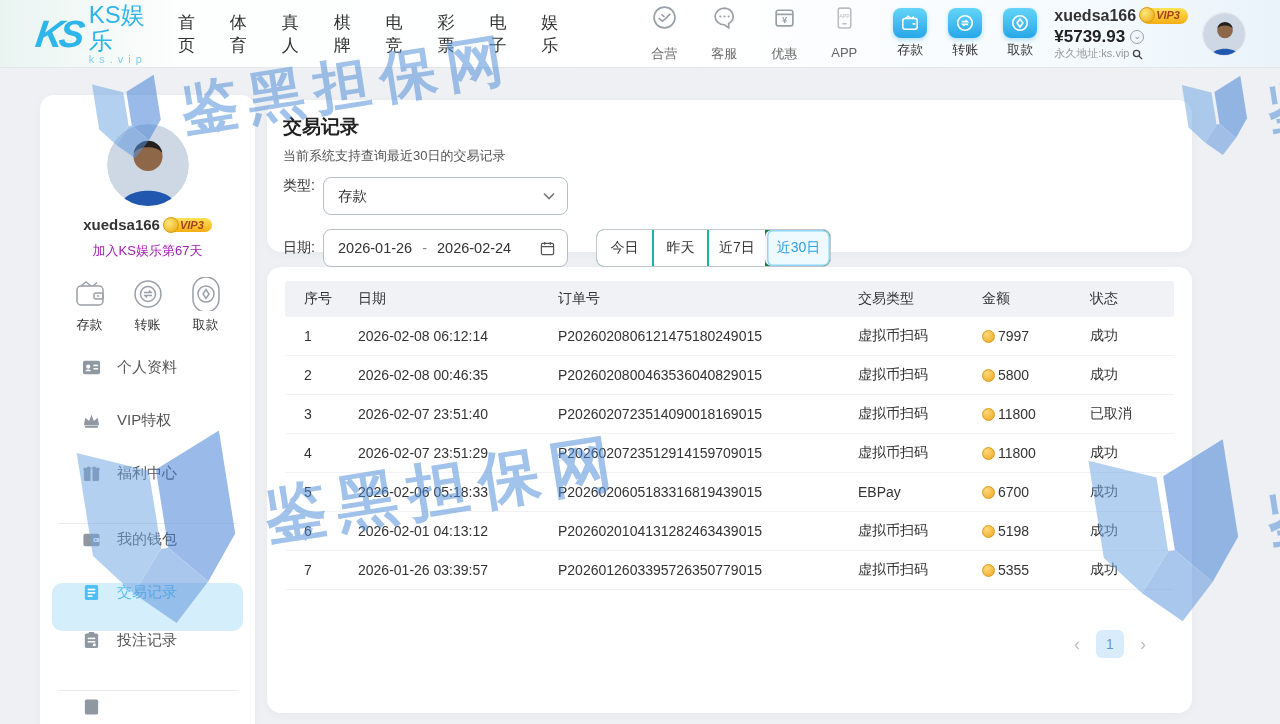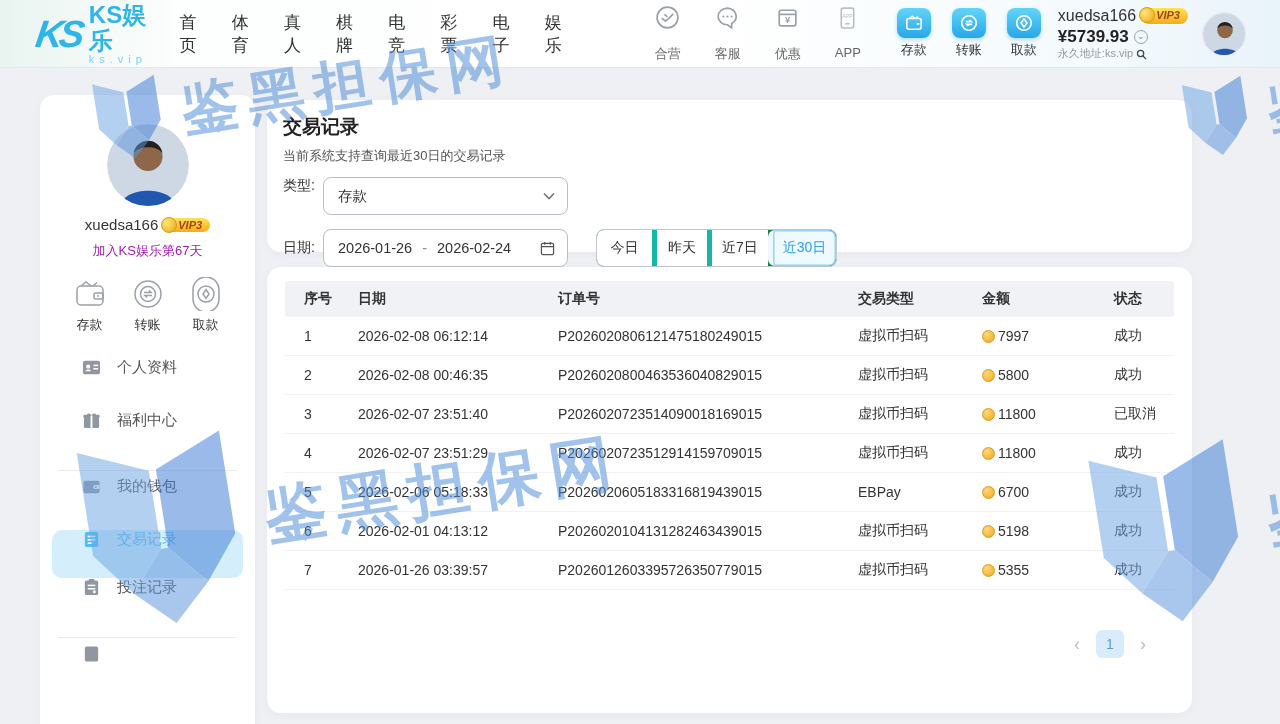--- a/index.html
+++ b/index.html
@@ -7,35 +7,35 @@
   body { font-family:"Liberation Sans","DejaVu Sans",sans-serif; background:#eef0f3; color:#333; }
   #app { position:relative; width:1280px; height:724px; }
 
   
   .topbar { position:absolute; left:0; top:0; width:1280px; height:68px;
     background:linear-gradient(90deg,#e9f4f1 0%,#fdfefe 14%,#ffffff 55%,#f4fafd 86%,#e9f3fa 100%);
     border-bottom:1px solid #e2e7ec; display:flex; align-items:center; z-index:10; }
   .logo { display:flex; align-items:center; margin-left:36px; cursor:pointer; }
   .logo-mark { font-style:italic; font-weight:900; font-size:38px; color:#2eb6ea; transform:skewX(-8deg); letter-spacing:-4px; line-height:1; }
   .logo-texts { margin-left:8px; display:flex; flex-direction:column; }
-  .logo-name { color:#2eb6ea; font-weight:700; font-size:24px; line-height:1.05; }
+  .logo-name { color:#2eb6ea; font-weight:400; font-size:24px; line-height:1.05; }
   .logo-sub { color:#7fd0ee; font-size:11px; letter-spacing:5px; }
   .mainnav { display:flex; margin-left:30px; gap:27px; }
   .mainnav a { font-size:17px; color:#333; text-decoration:none; cursor:pointer; }
   .quicklinks { display:flex; margin-left:78px; gap:20px; }
   .qitem { display:flex; flex-direction:column; align-items:center; width:40px; cursor:pointer; }
   .qitem .qicon { width:27px; height:25px; display:flex; align-items:center; justify-content:center; }
   .qitem .qlabel { font-size:13px; color:#666; margin-top:15px; white-space:nowrap; }
   .walletacts { display:flex; margin-left:26px; gap:15px; }
   .witem { display:flex; flex-direction:column; align-items:center; width:40px; cursor:pointer; }
   .wbadge { width:34px; height:30px; border-radius:8px; background:linear-gradient(180deg,#63d4f8,#27a7e9); display:flex; align-items:center; justify-content:center; box-shadow:0 2px 4px rgba(41,167,233,.35); }
   .witem .wlabel { font-size:13px; color:#333; margin-top:3px; white-space:nowrap; }
   .userblock { margin-left:14px; display:flex; flex-direction:column; line-height:1.25; }
   .urow1 { display:flex; align-items:center; gap:5px; }
-  .uname { font-size:16px; color:#333; }
+  .uname { font-size:16px; color:#333;font-weight:bold; }
   .vip { position:relative; background:linear-gradient(180deg,#ffe258,#f3ae14); color:#a8401f; font-weight:800; font-style:italic; font-size:11px; border-radius:9px; padding:1px 8px 1px 15px; }
   .vip::before { content:""; position:absolute; left:-2px; top:-1px; width:14px; height:14px; border-radius:50%; background:radial-gradient(circle at 35% 35%,#ffe87a,#e9a50e); border:1px solid #d79a10; }
   .ubalance { display:flex; align-items:center; gap:5px; font-size:17px; font-weight:800; color:#222; }
   .circ-ico { width:14px; height:14px; border:1.4px solid #9aa0a8; border-radius:50%; display:inline-flex; align-items:center; justify-content:center; color:#9aa0a8; font-size:9px; font-weight:700; }
   .uaddr { display:flex; align-items:center; gap:3px; font-size:11px; color:#999; }
   .avatar-sm { width:44px; height:44px; border-radius:50%; overflow:hidden; margin-left:14px; margin-right:34px; border:1px solid #e3e8ec; cursor:pointer; flex:none; }
 
   
   .side-card { position:absolute; left:40px; top:95px; width:215px; height:640px; background:#fff; border-radius:14px 14px 0 0; box-shadow:0 2px 10px rgba(30,60,90,.04); z-index:5; }
   .side-avatar { width:82px; height:82px; border-radius:50%; overflow:hidden; margin:29px auto 0; }
@@ -56,38 +56,38 @@
   .f-title { font-size:19px; font-weight:800; color:#222; }
   .f-sub { font-size:13px; color:#555; margin-top:7px; }
   .f-row1 { display:flex; margin-top:12px; }
   .f-row2 { display:flex; align-items:center; margin-top:14px; }
   .f-label { font-size:14px; color:#333; width:40px; flex:none; }
   .selectbox { width:245px; height:38px; border:1px solid #b9bec6; border-radius:8px; display:flex; align-items:center; justify-content:space-between; padding:0 12px 0 14px; font-size:14.5px; cursor:pointer; background:#fff; }
   .datebox { width:245px; height:38px; border:1px solid #b9bec6; border-radius:8px; display:flex; align-items:center; padding:0 12px 0 14px; font-size:14.5px; gap:10px; cursor:pointer; background:#fff; }
   .datebox .dsep { color:#888; }
   .datebox .cal { margin-left:auto; }
   .ranges { display:flex; margin-left:28px; border:1px solid #c3c8cf; border-radius:8px; overflow:hidden; height:38px; background:#15803d;justify-content:center; }
-  .rbtn { min-width:55px; padding:0 10px; display:flex; align-items:center; justify-content:center; font-size:14px; color:#333; border-left:5px solid #14b8a6; cursor:pointer; background:#fff; }
+  .rbtn { min-width:55px; padding:0 10px; display:flex; align-items:center; justify-content:center; font-size:14px; color:#333; border-left:2px solid #14b8a6; cursor:pointer; background:#fff; }
   .rbtn:first-child { border-left:none; }
   .rbtn.active { background:#eefaff; color:#2d9fe2; box-shadow:inset 0 0 0 1.5px #8ed5f7; border-radius:7px; border-left-color:transparent; }
   .f-actions { margin-left:auto; display:flex; gap:13px; }
   .btn { height:40px; border-radius:4px; font-size:14.5px; display:flex; align-items:center; justify-content:center; cursor:pointer; }
   .btn-primary { width:108px; background:#3eb7f3; color:#fff; box-shadow:0 2px 6px rgba(62,183,243,.4); }
   .btn-plain { width:106px; background:#fff; color:#333; border:1px solid #d4d7db; }
 
   
   .table-card { position:absolute; left:267px; top:267px; width:925px; height:446px; background:#fff; border-radius:14px; box-shadow:0 2px 10px rgba(30,60,90,.04); padding:14px 18px; z-index:5; }
-  .thead { display:flex; align-items:center; height:36px; background:#f0f2f6; border-radius:3px; font-size:14px; color:#333;font-weight:bold; }
+  .thead { display:flex; align-items:center; height:36px; background:#f0f2f6; border-radius:3px; font-size:14px; color:#333; }
   .trow { display:flex; align-items:center; height:39px; border-bottom:1px solid #f1f2f4; font-size:14px; color:#333; }
   .c1 { width:73px; padding-left:19px; flex:none; }
   .c2 { width:200px; flex:none; }
   .c3 { width:300px; flex:none; }
   .c4 { width:124px; flex:none; }
   .c5 { width:108px; flex:none; display:flex; align-items:center; gap:3px; }
-  .c6 { flex:1;margin-left:24px; }
+  .c6 { flex:1; }
   .coin { width:13px; height:13px; border-radius:50%; background:radial-gradient(circle at 35% 30%,#ffd977,#eda622); border:1px solid #d99d1c; flex:none; display:inline-block; }
   .pager { display:flex; align-items:center; justify-content:flex-end; gap:16px; margin-top:40px; padding-right:28px; }
   .parrow { color:#b9bec6; font-size:18px; cursor:pointer; line-height:1; }
   .pnum { width:28px; height:28px; border-radius:6px; background:#d9ecfb; color:#5b9bd5; font-size:14px; display:flex; align-items:center; justify-content:center; cursor:pointer; }
 
   
   .wm { position:absolute; display:flex; align-items:center; gap:14px; transform:rotate(-9deg); opacity:.52; z-index:60; pointer-events:none; white-space:nowrap; }
   .wm-text { font-weight:800; color:#4d8cd7; letter-spacing:10px; }
   svg { display:block; }
 </style>
@@ -277,20 +277,29 @@
               <path d="M3.5 14c.4-2.4 5.6-2.4 6 0z" fill="#fff"></path>
               <rect x="12" y="7" width="5" height="1.6" fill="#fff"></rect>
               <rect x="12" y="10.5" width="5" height="1.6" fill="#fff"></rect>
             </svg>
         </span>
         <span>个人资料</span>
       </div>
       <div class="mitem">
         <span class="micon">
           <svg width="19" height="19" viewBox="0 0 20 20">
+              <path d="M2 15l1.5-8 4 3.5L10 4l2.5 6.5 4-3.5L18 15z" fill="#8f97a1"></path>
+              <rect x="3" y="15.5" width="14" height="2" rx="1" fill="#8f97a1"></rect>
+            </svg>
+        </span>
+        <span>VIP特权</span>
+      </div>
+      <div class="mitem">
+        <span class="micon">
+          <svg width="19" height="19" viewBox="0 0 20 20">
               <rect x="2" y="7" width="16" height="11" rx="1.5" fill="#8f97a1"></rect>
               <rect x="1.5" y="4" width="17" height="3.4" rx="1" fill="#8f97a1"></rect>
               <rect x="9" y="4" width="2" height="14" fill="#fff"></rect>
               <path d="M10 5C8 1.5 4.5 2.5 5.5 4.8zM10 5c2-3.5 5.5-2.5 4.5-.2z" fill="#8f97a1"></path>
             </svg>
         </span>
         <span>福利中心</span>
       </div>
       <div class="mdivider"></div>
       <div class="mitem">

